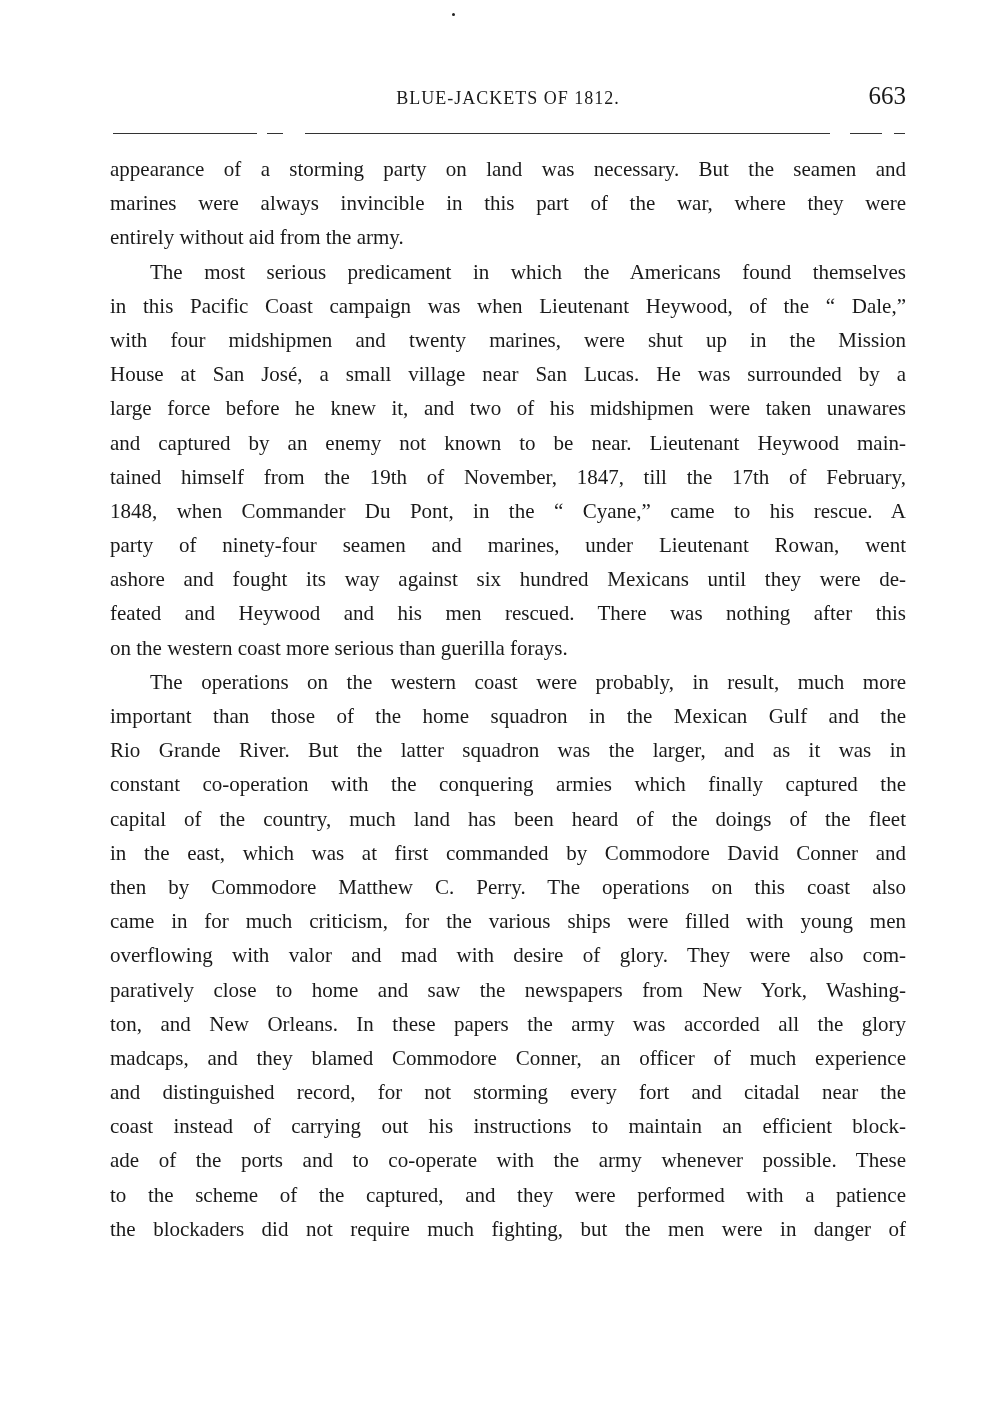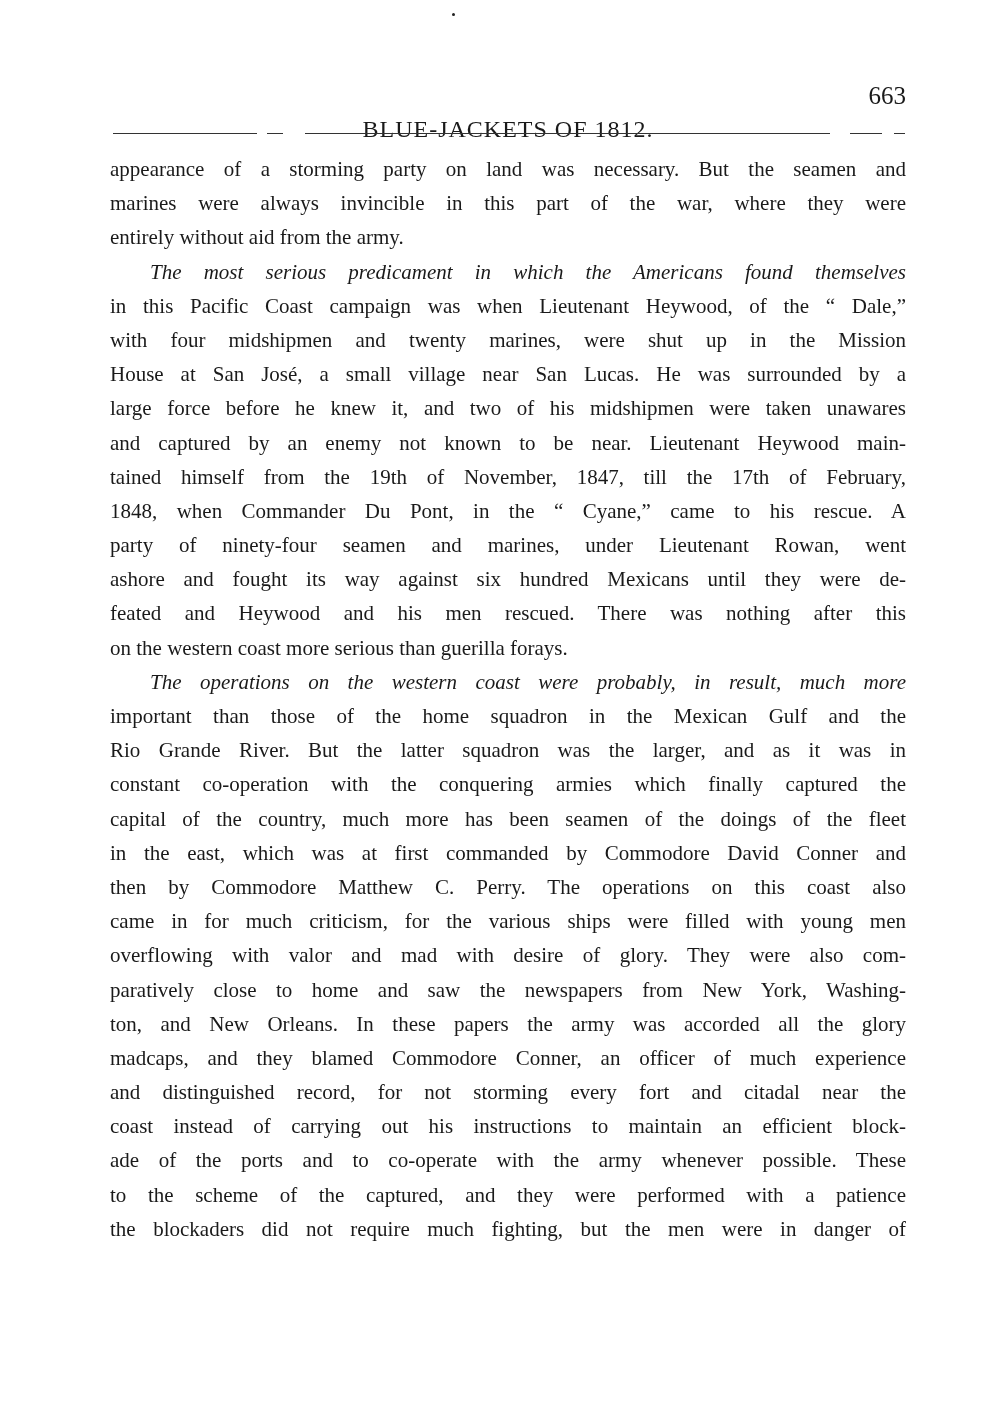--- a/index.html
+++ b/index.html
@@ -30,23 +30,22 @@
       width: 796px;
       top: 82px;
       height: 40px;
     }
     .running-title {
       position: absolute;
       left: 0;
       right: 0;
       top: 6px;
       text-align: center;
-      font-size: 24px;
+      font-size: 18px;
       letter-spacing: 1px;
-      margin-top: 28px;
     }
     .page-number {
       position: absolute;
       right: 0;
       top: 0;
       font-size: 25px;
       text-align: center;
     }
     .head-rule {
       position: absolute;
@@ -75,21 +74,20 @@
       white-space: nowrap;
       text-align: justify;
       text-align-last: justify;
       height: 34.2px;
     }
     .line.last {
       text-align-last: left;
     }
     .line.indent {
       padding-left: 40px;
-      font-style: italic;
     }
   </style>
 </head>
 <body>
 
 <div class="speck"></div>
 
 <div class="running-head">
   <div class="running-title">BLUE-JACKETS OF 1812.</div>
   <div class="page-number">663</div>
@@ -119,21 +117,21 @@
     <span class="line">party of ninety-four seamen and marines, under Lieutenant Rowan, went</span>
     <span class="line">ashore and fought its way against six hundred Mexicans until they were de-</span>
     <span class="line">feated and Heywood and his men rescued.   There was nothing after this</span>
     <span class="line last">on the western coast more serious than guerilla forays.</span>
   </div>
   <div class="paragraph">
     <span class="line indent">The operations on the western coast were probably, in result, much more</span>
     <span class="line">important than those of the home squadron in the Mexican Gulf and the</span>
     <span class="line">Rio Grande River.   But the latter squadron was the larger, and as it was in</span>
     <span class="line">constant co-operation with the conquering armies which finally captured the</span>
-    <span class="line">capital of the country, much more has been seamen of the doings of the fleet</span>
+    <span class="line">capital of the country, much land has been heard of the doings of the fleet</span>
     <span class="line">in the east, which was at first commanded by Commodore David Conner and</span>
     <span class="line">then by Commodore Matthew C. Perry.   The operations on this coast also</span>
     <span class="line">came in for much criticism, for the various ships were filled with young men</span>
     <span class="line">overflowing with valor and mad with desire of glory.   They were also com-</span>
     <span class="line">paratively close to home and saw the newspapers from New York, Washing-</span>
     <span class="line">ton, and New Orleans.   In these papers the army was accorded all the glory</span>
     <span class="line">madcaps, and they blamed Commodore Conner, an officer of much experience</span>
     <span class="line">and distinguished record, for not storming every fort and citadal near the</span>
     <span class="line">coast instead of carrying out his instructions to maintain an efficient block-</span>
     <span class="line">ade of the ports and to co-operate with the army whenever possible.   These</span>

